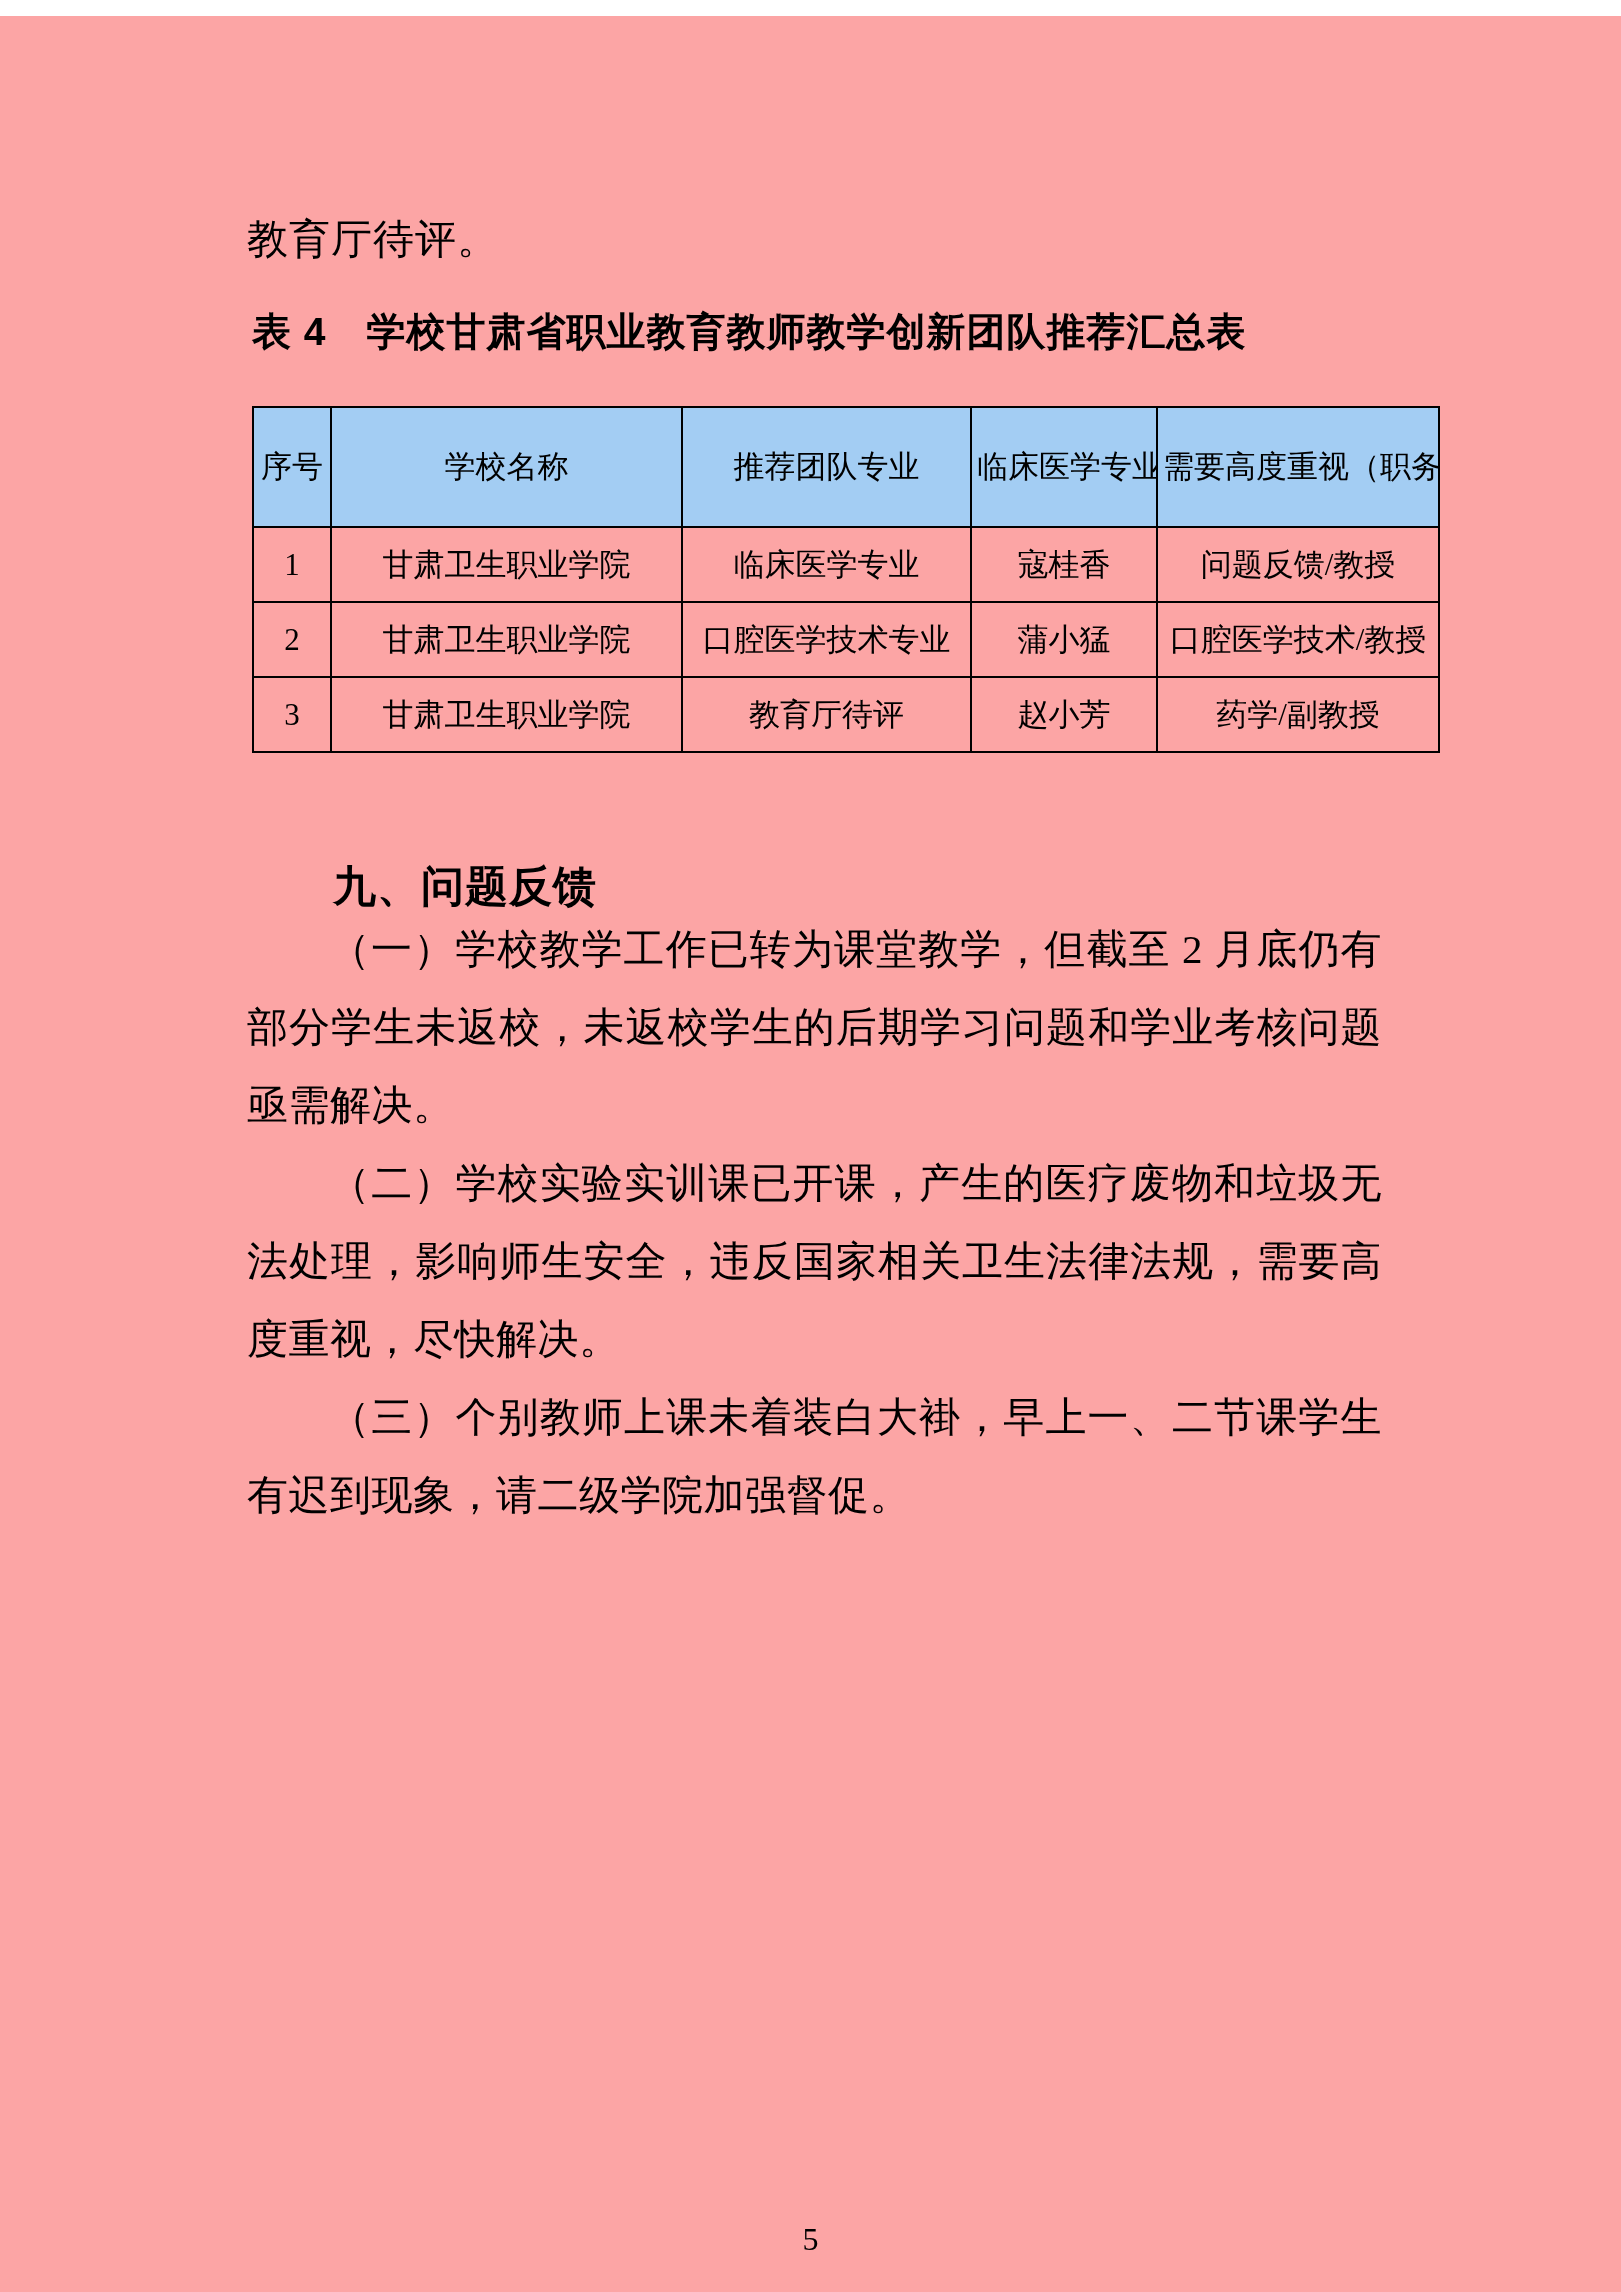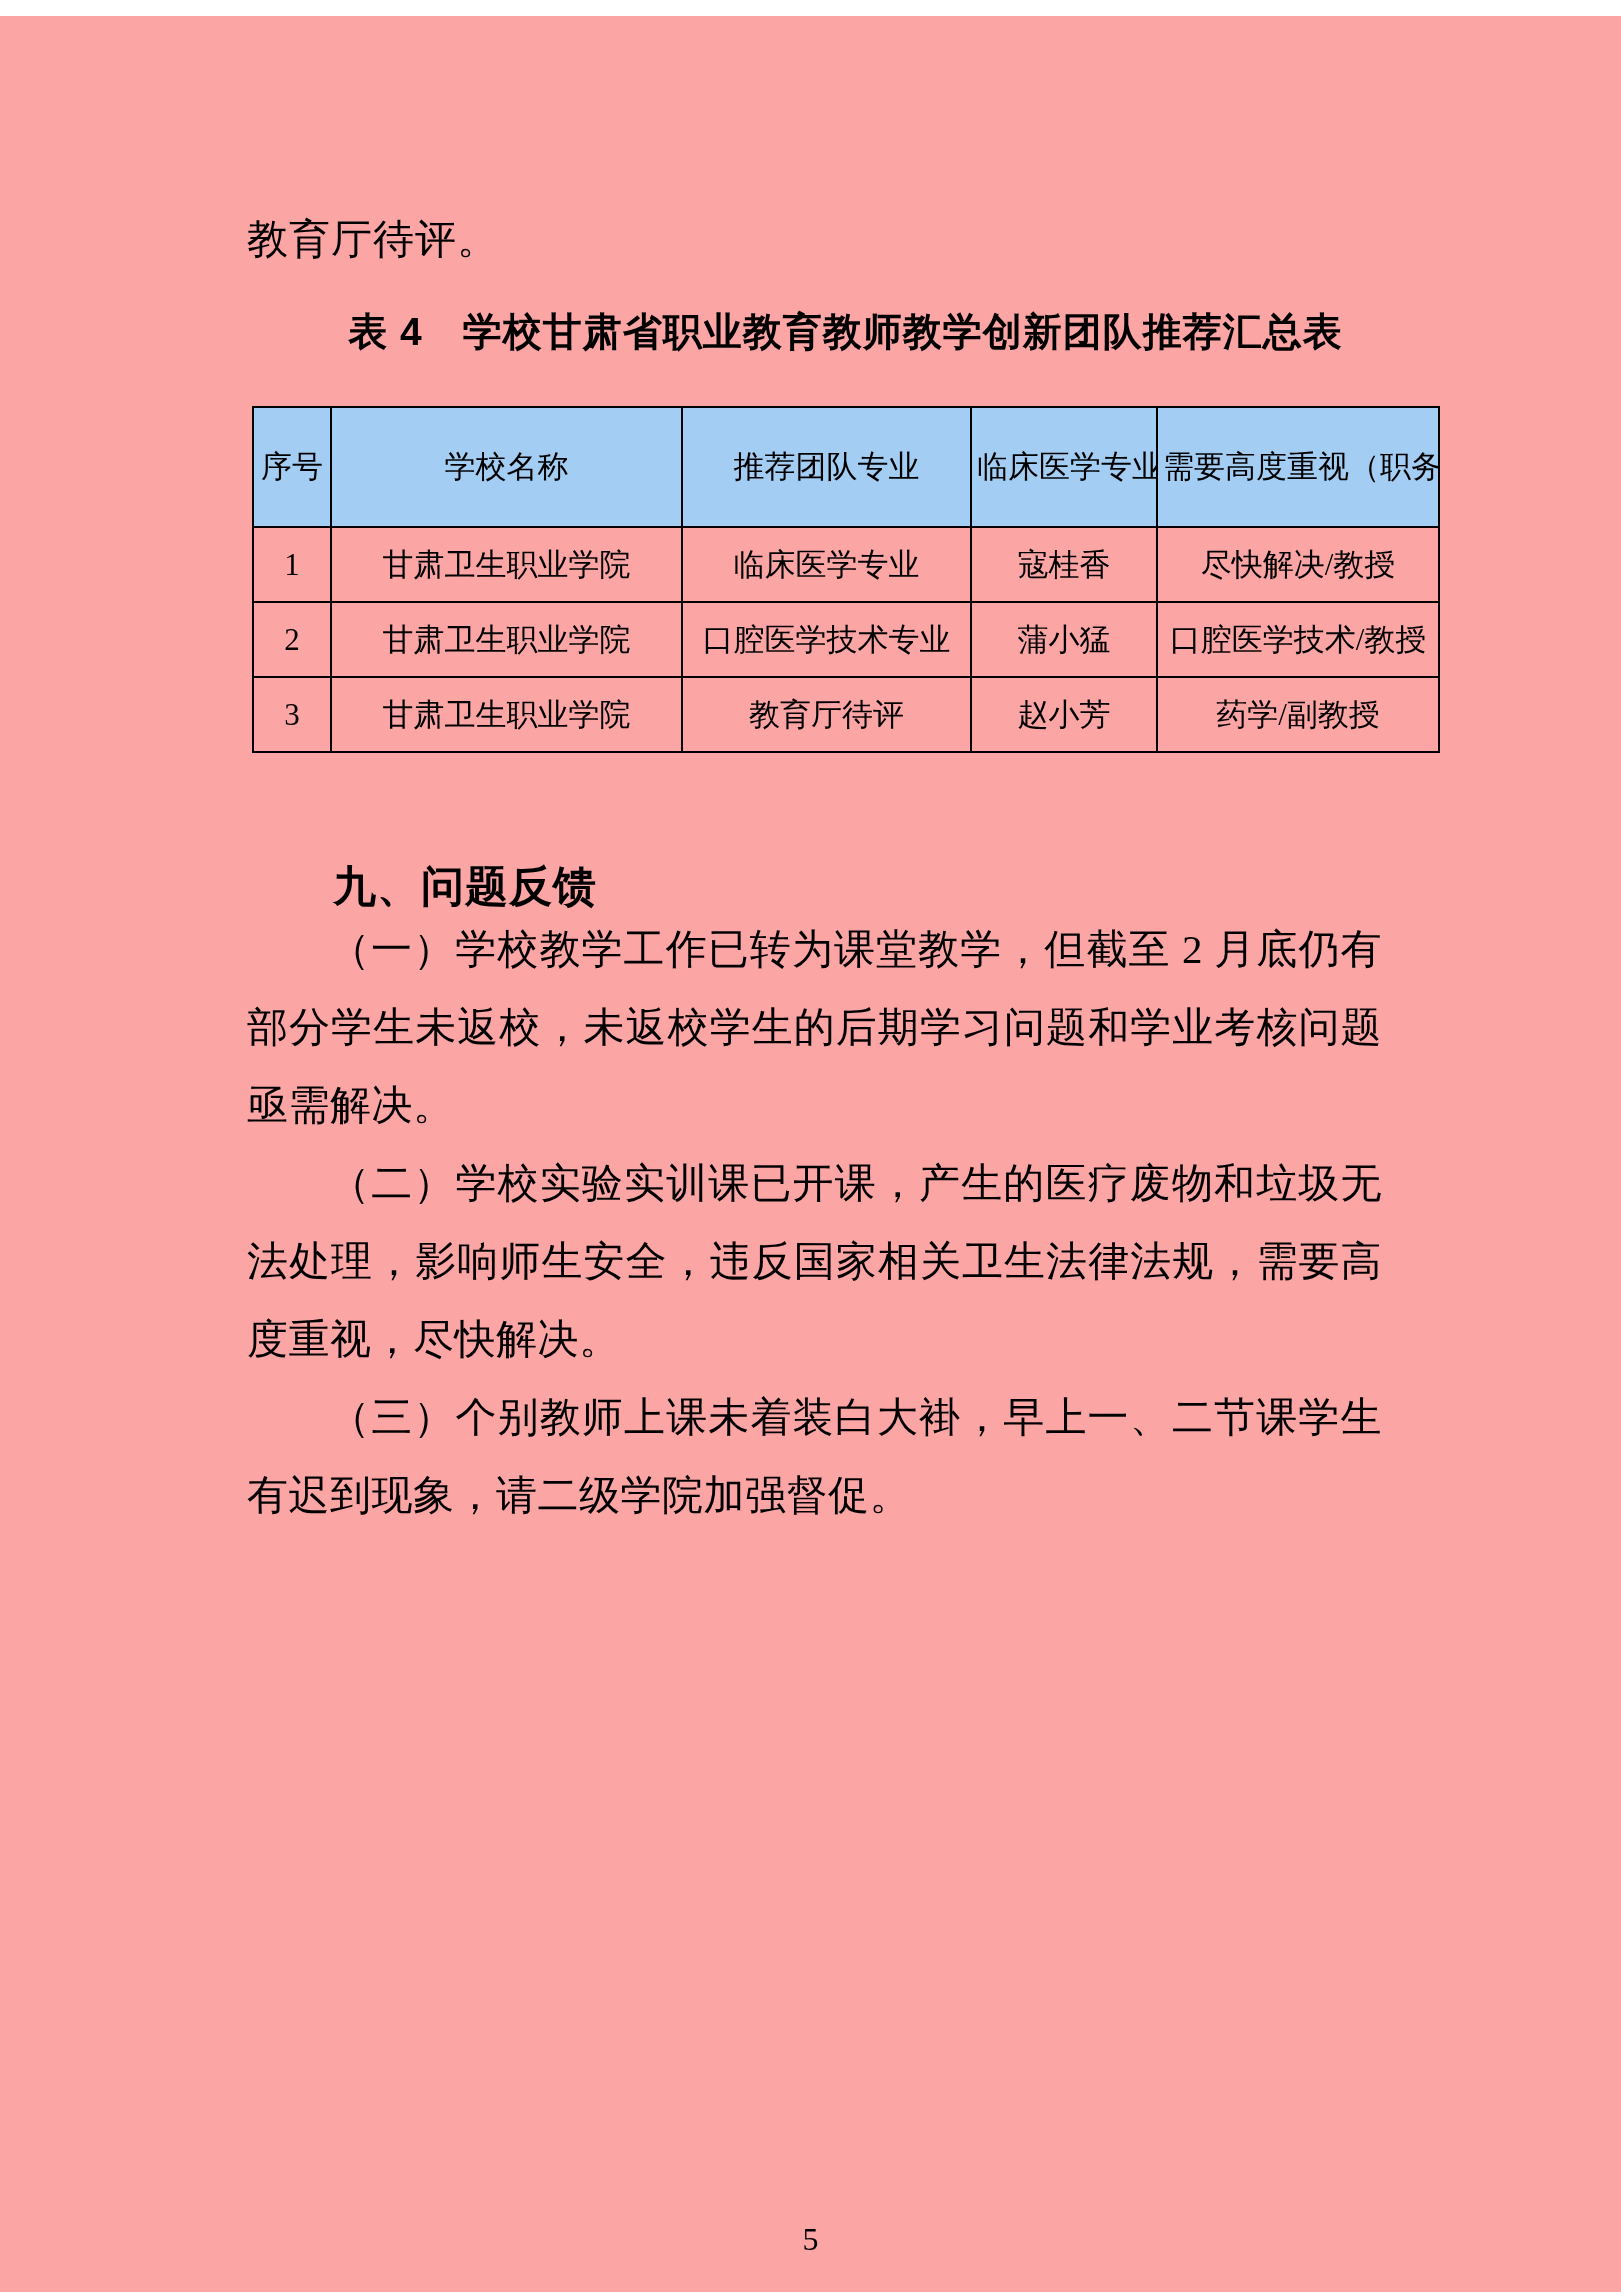--- a/index.html
+++ b/index.html
@@ -24,21 +24,20 @@
     margin: 0;
     font-size: 41px;
     line-height: 63px;
     letter-spacing: 1px;
   }
   .caption {
     position: absolute;
     left: 252px;
     top: 290px;
     width: 1187px;
-    text-align: center;
     font-family: "Liberation Sans", "DejaVu Sans", sans-serif;
     font-weight: 700;
     font-size: 39px;
     line-height: 51px;
     letter-spacing: 1px;
   }
   table.summary {
     position: absolute;
     left: 252px;
     top: 390px;
@@ -120,21 +119,21 @@
         <th style="background: rgb(163, 205, 243);">临床医学专业</th>
         <th style="background: rgb(163, 205, 243);">需要高度重视（职务）</th>
       </tr>
     </thead>
     <tbody>
         <tr>
           <td>1</td>
           <td>甘肃卫生职业学院</td>
           <td>临床医学专业</td>
           <td>寇桂香</td>
-          <td>尽快解决/教授</td>
+          <td>问题反馈/教授</td>
         </tr>
         <tr>
           <td>2</td>
           <td>甘肃卫生职业学院</td>
           <td>口腔医学技术专业</td>
           <td>蒲小猛</td>
           <td>口腔医学技术/教授</td>
         </tr>
         <tr>
           <td>3</td>

